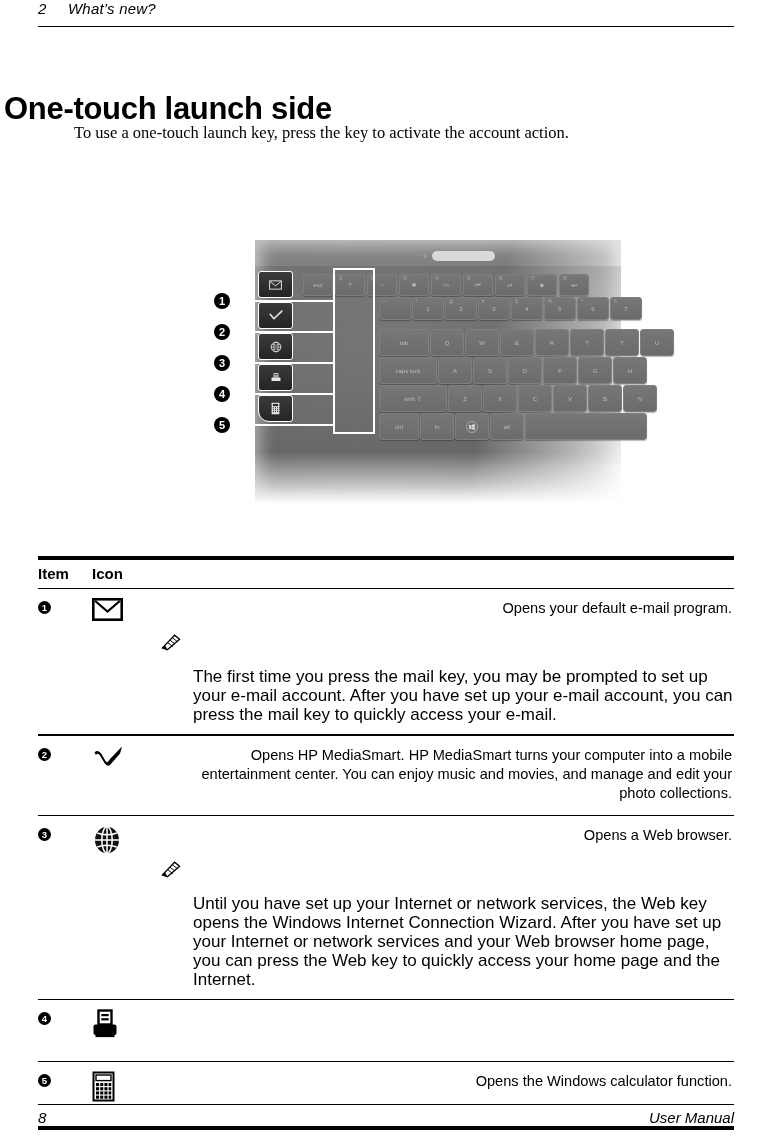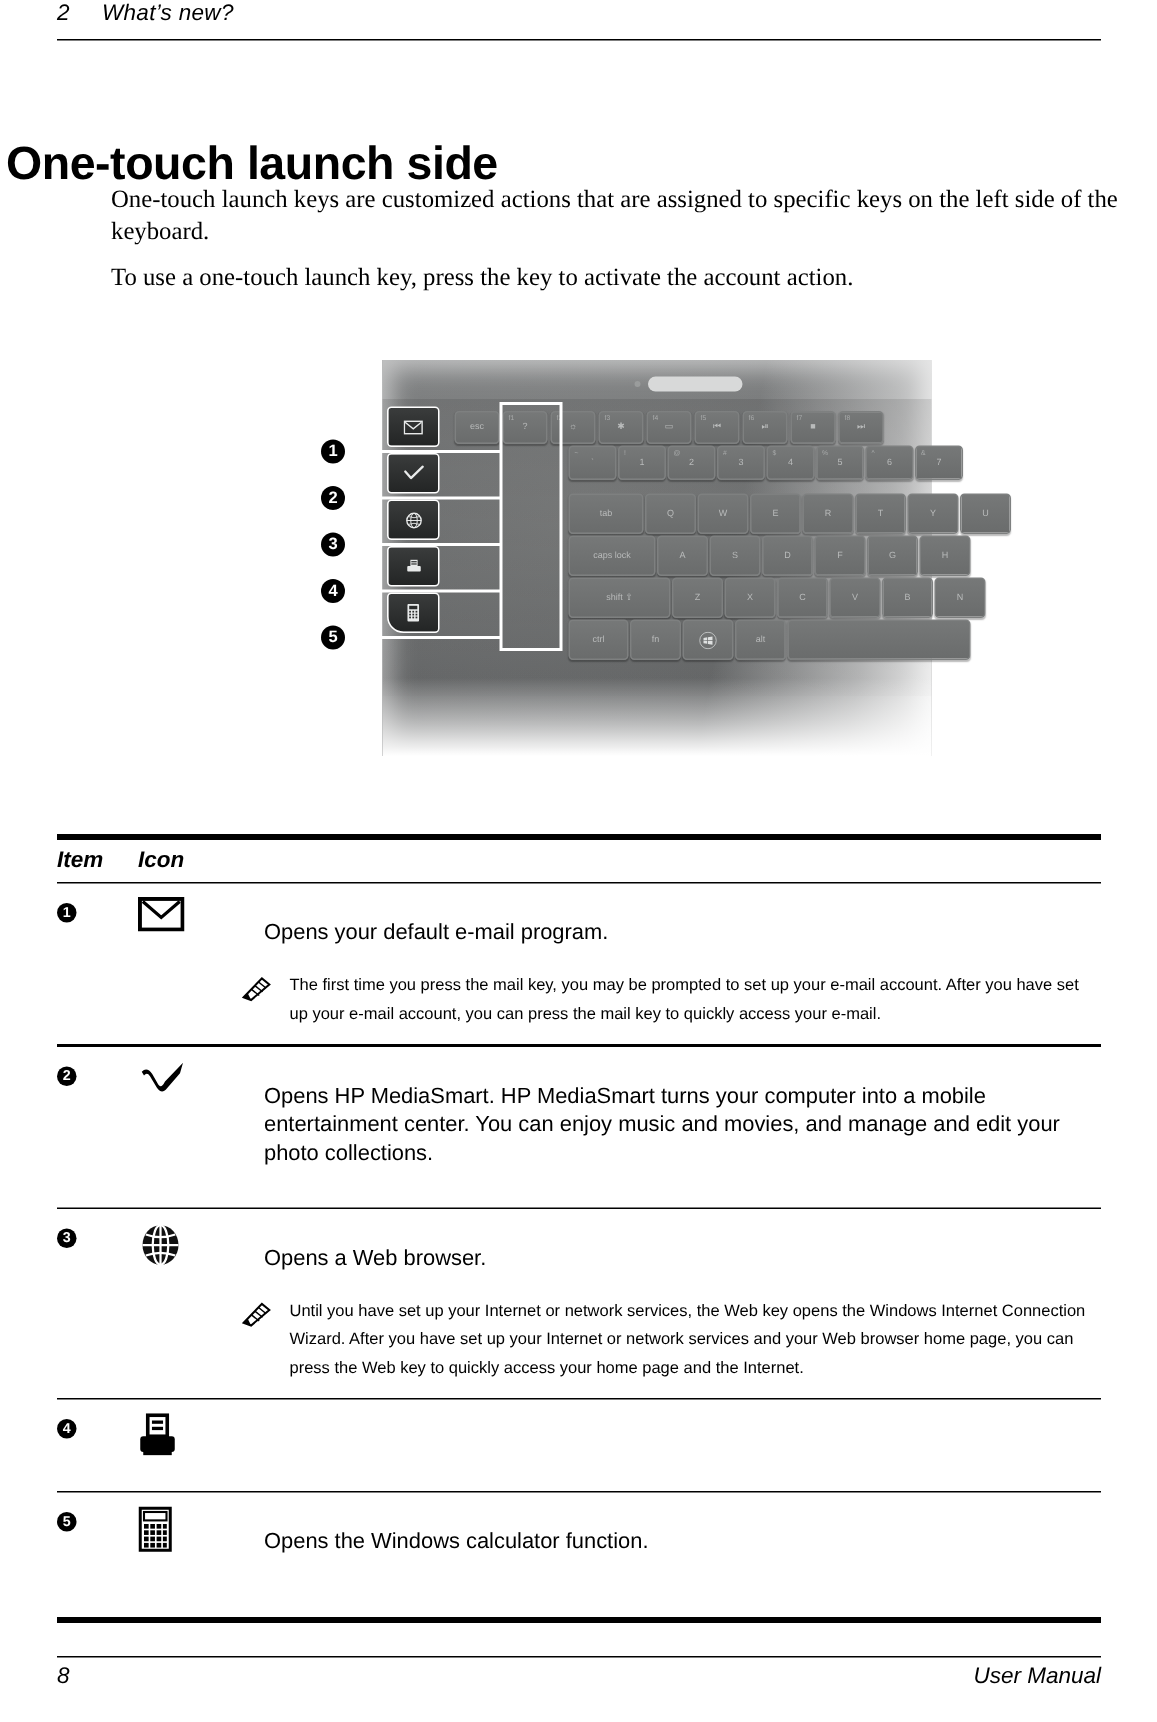--- a/index.html
+++ b/index.html
@@ -187,21 +187,20 @@
   }
   .tbl .rule-top{ height:4px; background:#000; }
   .tbl .rule-thin{ height:1.3px; background:#000; }
   .tbl .rule-bottom{ height:4px; background:#000; }
 
   .thead{
     display:flex;
     padding:5px 0 6px 0;
     font-weight:bold;
     font-size:15px;
-    font-style:italic;
   }
   .col-item{ width:54px; flex:0 0 54px; }
   .col-icon{ width:68px; flex:0 0 68px; }
   .col-desc{ flex:1 1 auto; }
 
   .trow{
     display:flex;
     padding:8px 0 10px 0;
     align-items:flex-start;
   }
@@ -221,30 +220,31 @@
   }
   .cell-icon{
     width:68px; flex:0 0 68px;
     display:flex; justify-content:flex-start; padding-top:1px;
   }
   .cell-desc{
     flex:1 1 auto;
     font-size:14.6px;
     line-height:19px;
   }
-  .desc-main{ margin:16px; }
+  .desc-main{ margin:2px;text-align:right; }
   .note{
     display:flex;
     margin-top:13px;
     gap:9px;
   }
   .note .note-text{
-    font-size:11px;
+    font-size:17px;
     line-height:19px;
     flex:1 1 auto;
+    margin-top:36px;
   }
   .note .pencil{ flex:0 0 24px; padding-top:2px; }
 
   
   .page-footer{
     position:absolute;
     left:38px;
     bottom:22px;
     width:696px;
     border-top:1.6px solid #000;
@@ -266,21 +266,20 @@
 <body>
 
 <div class="page-header">
   <span class="chapter-num">2</span>
   <span class="chapter-title">What’s new?</span>
 </div>
 
 <h1 class="h1-title">One-touch launch side</h1>
 
 <div class="body-block">
-  <p class="body-p">One-touch launch keys are customized actions that are assigned to specific keys on the left side of the keyboard.</p>
   <p class="body-p">To use a one-touch launch key, press the key to activate the account action.</p>
 </div>
 
 <div class="figure">
 
   <div class="kbd-photo">
     <div class="kbd-bezel"></div>
     <div class="hinge-dot"></div>
     <div class="hinge-bar"></div>
     <div class="kbd-deck"></div>

